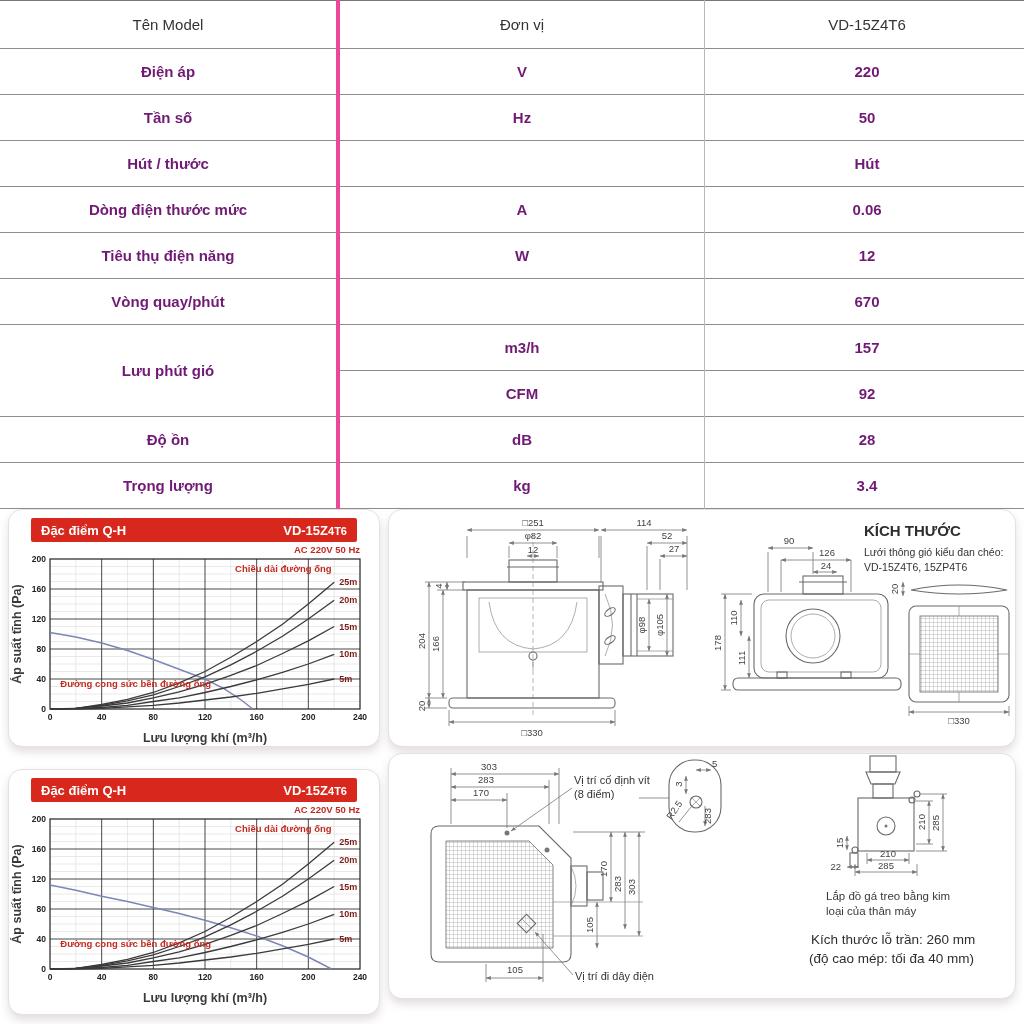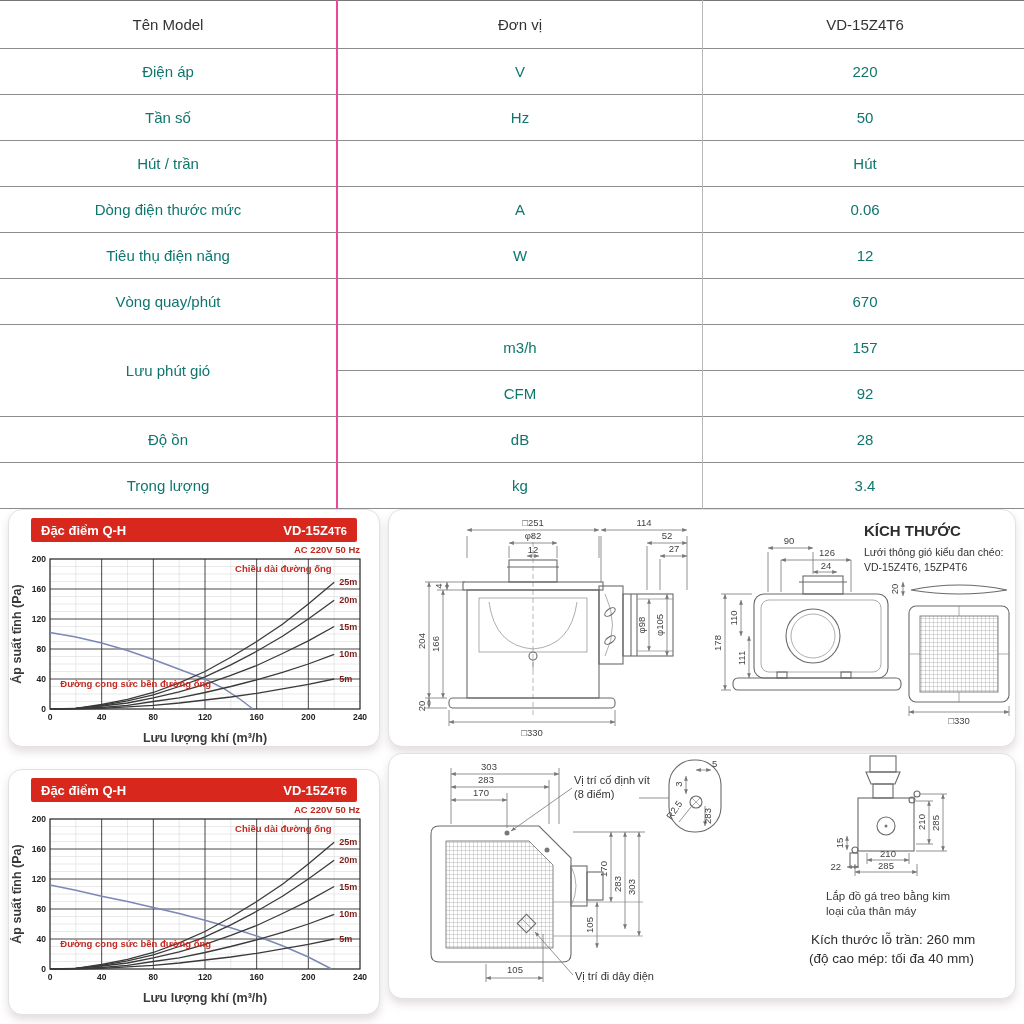--- a/index.html
+++ b/index.html
@@ -1,23 +1,23 @@
 <!DOCTYPE html>
 <html><head>
 <meta charset="utf-8">
 <style>
   html,body{margin:0;padding:0;background:#ffffff;}
   body{width:1024px;height:1024px;position:relative;font-family:"Liberation Sans",sans-serif;color:#3b3b3b;overflow:hidden;}
 
   
   table.spec{width:1024px;border-collapse:collapse;table-layout:fixed;border-top:1.5px solid #777;border-bottom:1.5px solid #8d8d8d;}
-  table.spec th, table.spec td{font-weight:400;font-size:15px;text-align:center;vertical-align:middle;border-top:1.5px solid #8d8d8d;padding:0;color:#0f766e;}
+  table.spec th, table.spec td{font-weight:700;font-size:15px;text-align:center;vertical-align:middle;border-top:1.5px solid #8d8d8d;padding:0;color:#701a75;}
   table.spec tr.hdr th{border-top:none;height:47px;font-weight:500;color:#333;}
   table.spec td{height:45px;}
-  .col-name{width:336px;border-right:2px solid #ec4899;}
+  .col-name{width:336px;border-right:4px solid #ec4899;}
   .col-unit{width:364px;}
   .col-value{width:324px;border-left:1px solid #b8b8b8;}
 
   
   .cards{position:absolute;left:0;top:497px;width:1024px;height:527px;}
   .card{position:absolute;background:#fff;border:1px solid #e2e2e2;border-radius:14px;box-shadow:0 5px 9px rgba(160,135,135,.28);box-sizing:border-box;}
   #card-qh-1{left:8px;top:12px;width:372px;height:238px;}
   #card-dim-1{left:388px;top:12px;width:628px;height:238px;}
   #card-qh-2{left:8px;top:272px;width:372px;height:246px;}
   #card-dim-2{left:388px;top:256px;width:628px;height:246px;}
@@ -77,21 +77,21 @@
     <td class="col-name">Điện áp</td>
     <td class="col-unit">V</td>
     <td class="col-value">220</td>
   </tr>
   <tr>
     <td class="col-name">Tần số</td>
     <td class="col-unit">Hz</td>
     <td class="col-value">50</td>
   </tr>
   <tr>
-    <td class="col-name">Hút / trần</td>
+    <td class="col-name">Hút / thước</td>
     <td class="col-unit"></td>
     <td class="col-value">Hút</td>
   </tr>
   <tr>
     <td class="col-name">Dòng điện thước mức</td>
     <td class="col-unit">A</td>
     <td class="col-value">0.06</td>
   </tr>
   <tr>
     <td class="col-name">Tiêu thụ điện năng</td>

